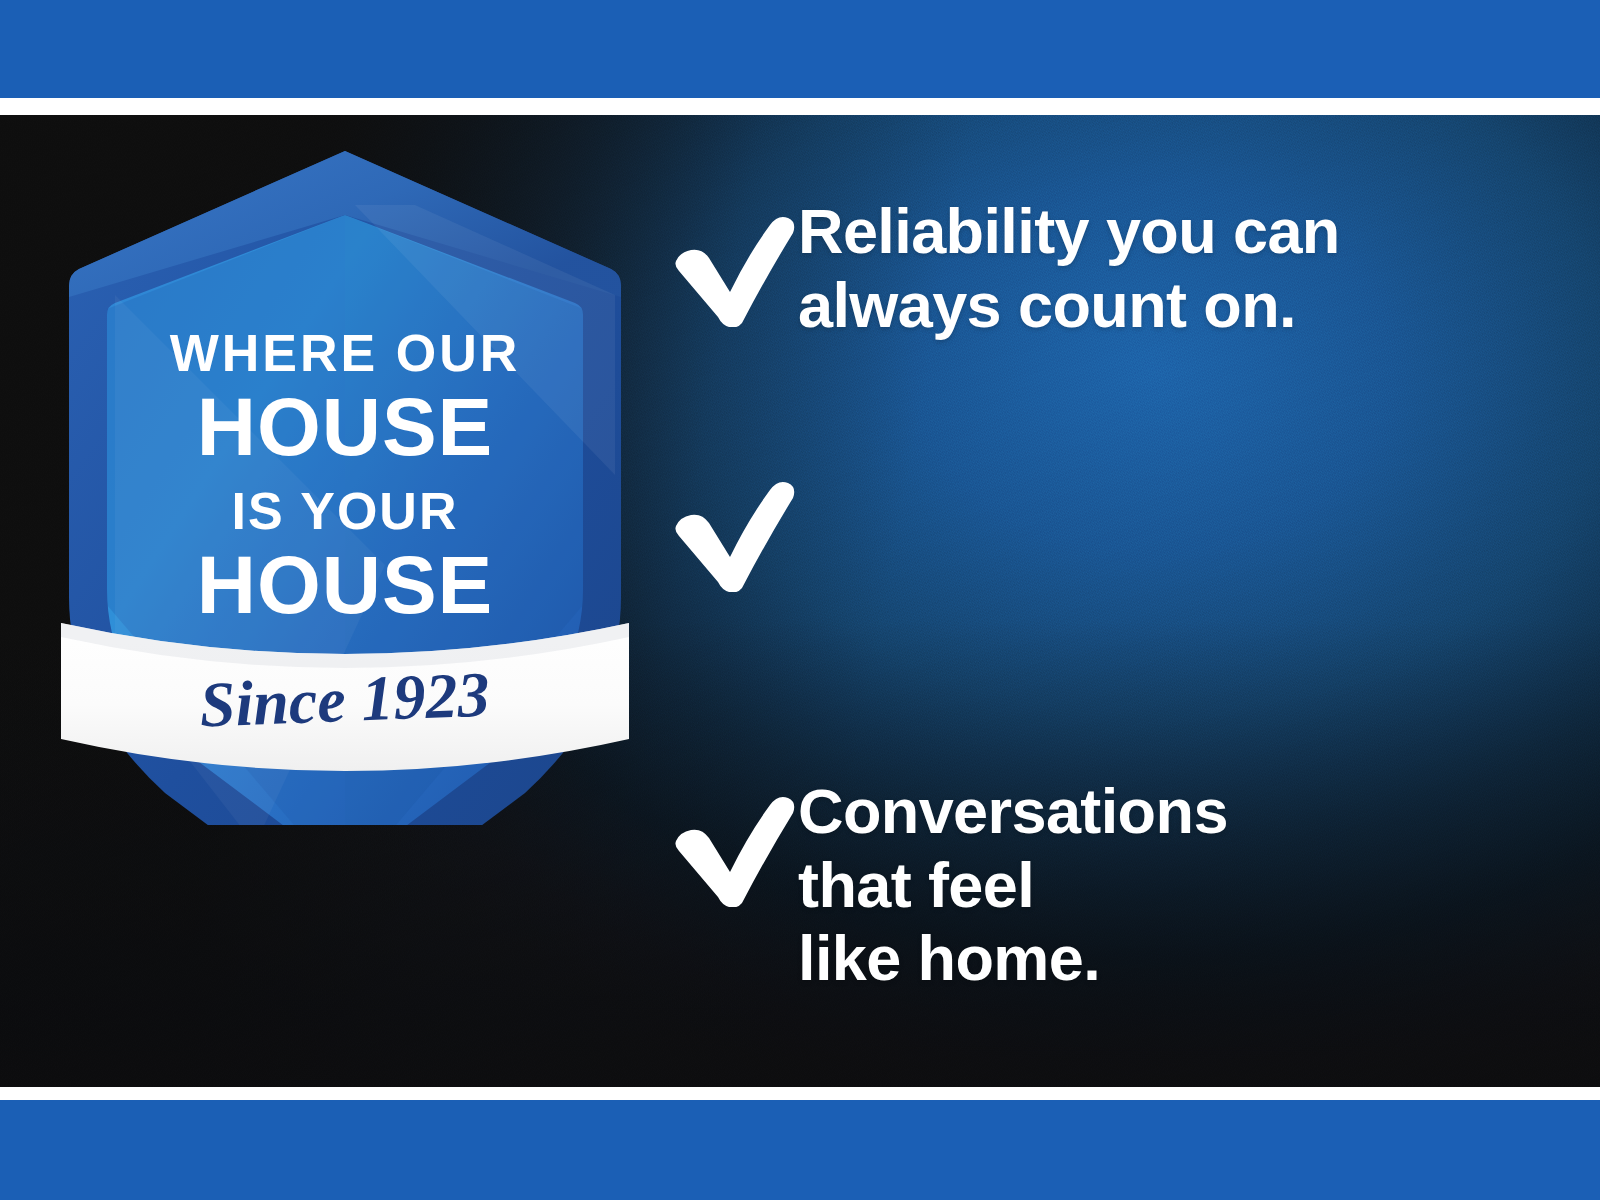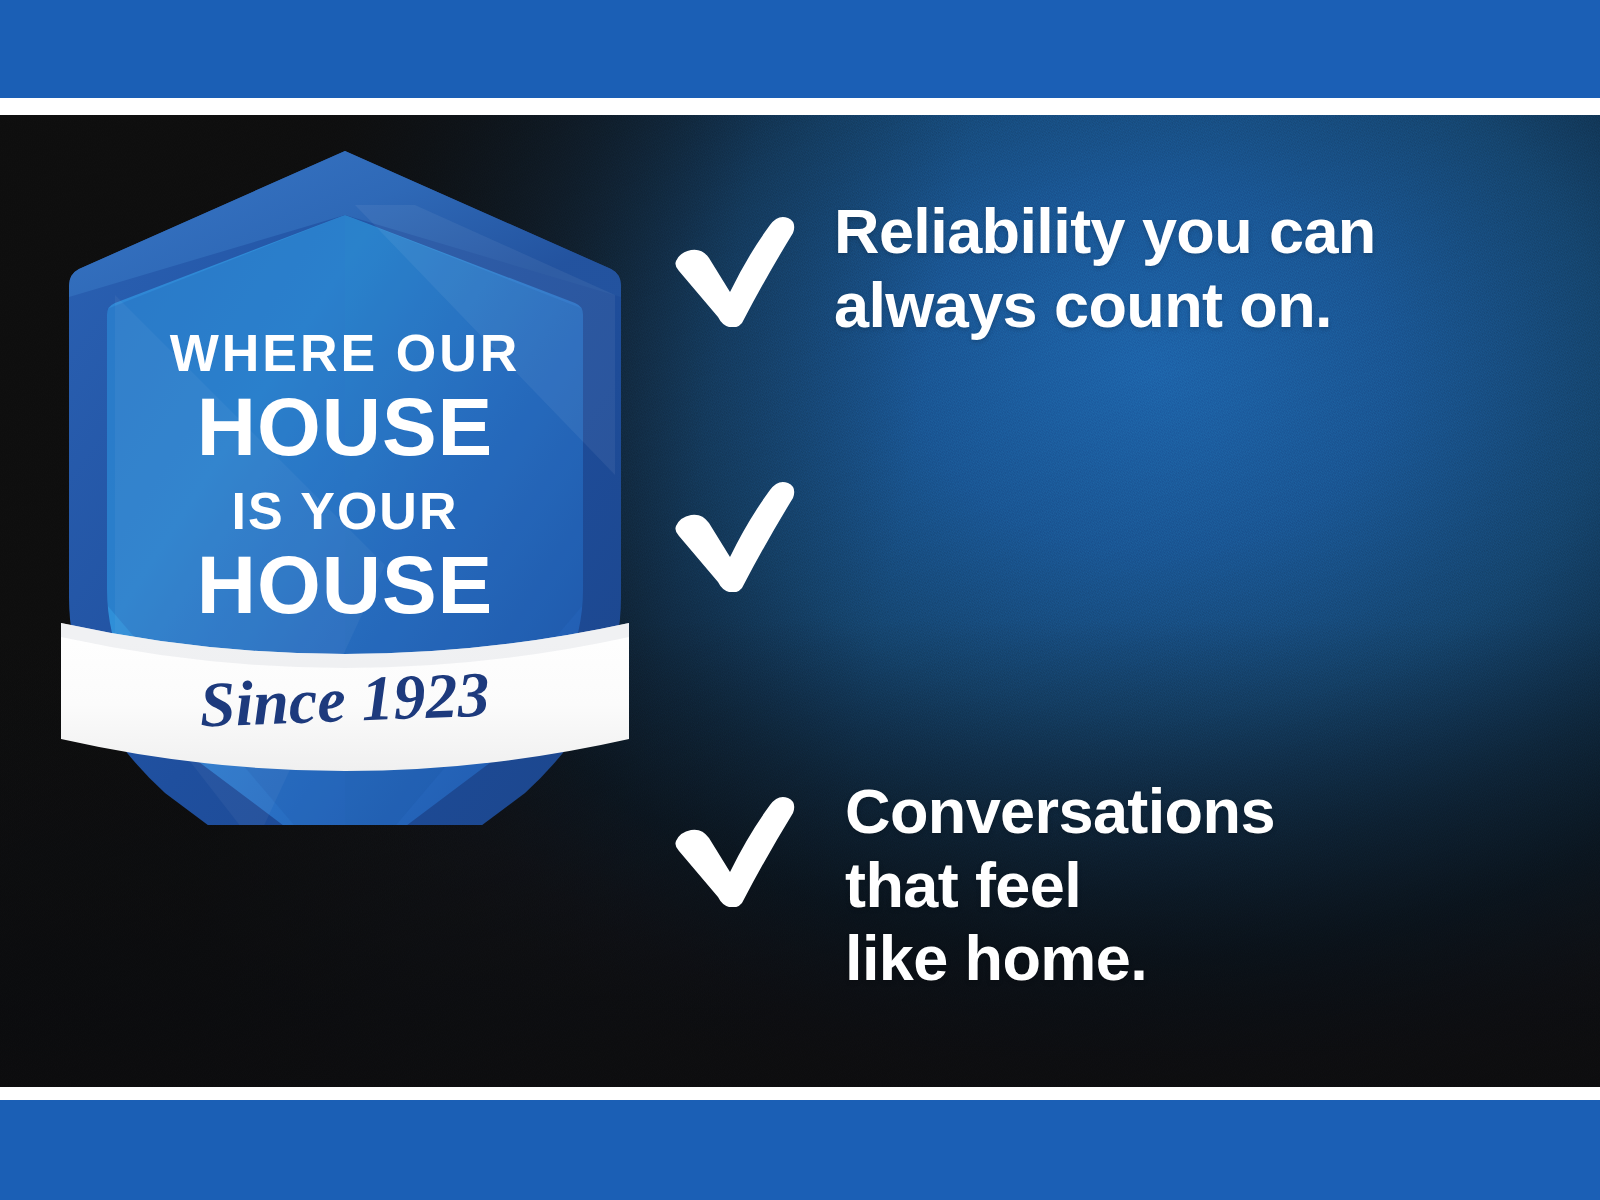--- a/index.html
+++ b/index.html
@@ -123,32 +123,31 @@
     width: 830px;
   }
   .bullet {
     position: absolute;
     left: 0;
     display: flex;
     align-items: flex-start;
   }
   .bullet-1 { top: 0px; }
   .bullet-2 { top: 265px; }
-  .bullet-3 { top: 580px; gap: 11px; }
+  .bullet-3 { top: 580px; }
 
   .check-icon {
     flex: 0 0 auto;
     width: 128px;
     height: 118px;
     margin-top: 14px;
   }
   .check-icon svg { display: block; width: 100%; height: 100%; }
 
   .bullet-text {
-    margin-left: 36px;
     color: #ffffff;
     font-family: "Liberation Sans", sans-serif;
     font-weight: bold;
     font-size: 63px;
     line-height: 1.17;
     letter-spacing: -0.6px;
     white-space: pre-line;
     text-shadow: 0 2px 5px rgba(0,0,0,0.18);
   }
 </style>

